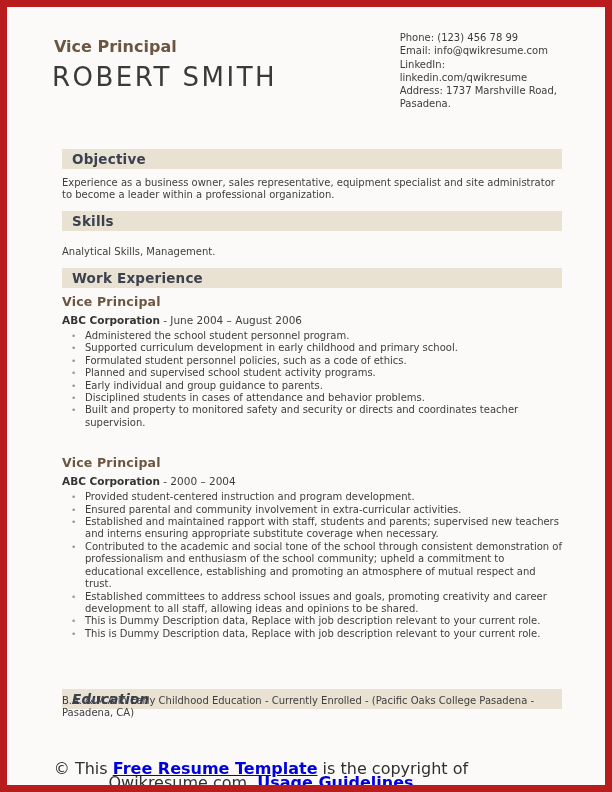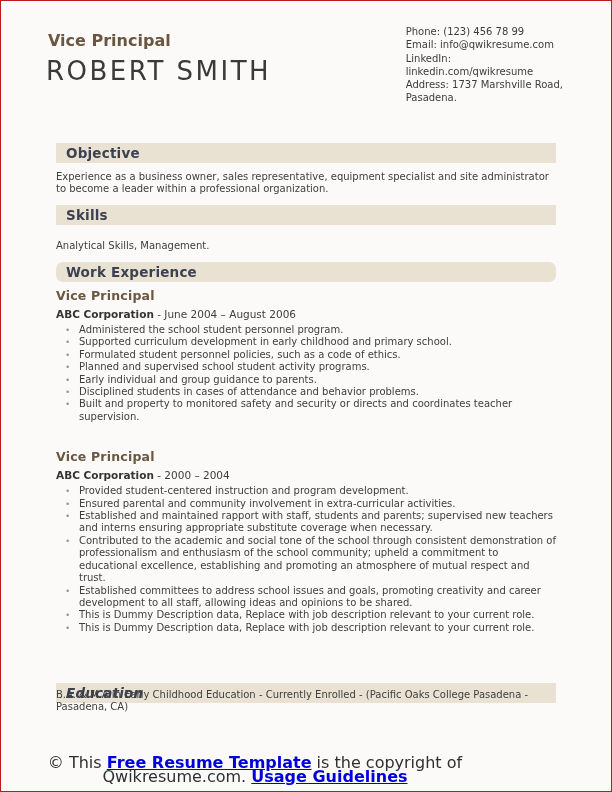--- a/index.html
+++ b/index.html
@@ -6,21 +6,21 @@
   html, body { background: #ffffff; }
   body {
     font-family: "DejaVu Sans", "Liberation Sans", sans-serif;
     color: #3e3e3e;
   }
   .page {
     position: relative;
     width: 612px;
     height: 792px;
     background: #fbfaf8;
-    border: 1px solid #b91c1c;
+    border: 7px solid #b91c1c;
     overflow: hidden;
   }
   
   .header-role {
     position: absolute; top: 30px; left: 47px;
     font-size: 16px; font-weight: bold; color: #6b5640;
   }
   .header-name {
     position: absolute; top: 55px; left: 45px;
     font-size: 26px; font-weight: 400; color: #3a3a3a;
@@ -33,21 +33,21 @@
   .contact a.site-link { color: #8f8f8f; text-decoration: underline; }
   
   .section-bar {
     position: absolute; left: 55px; width: 500px; height: 20px;
     background: #e9e2d3; color: #3b4150;
     font-size: 13.5px; font-weight: bold; line-height: 20px;
     padding-left: 10px; letter-spacing: 0.2px;
   }
   #bar-objective { top: 142px; }
   #bar-skills    { top: 204px; }
-  #bar-work      { top: 261px; border-radius: 7px; }
+  #bar-work      { top: 261px; }
   #bar-education { top: 682px; font-style: italic; }
   
   .body-text {
     position: absolute; left: 55px; width: 501px;
     font-size: 10px; line-height: 11.9px; color: #3e3e3e;
   }
   #objective-text { top: 170px; }
   #skills-text    { top: 239px; }
   #education-text { top: 688px; line-height: 12.4px; }
   

